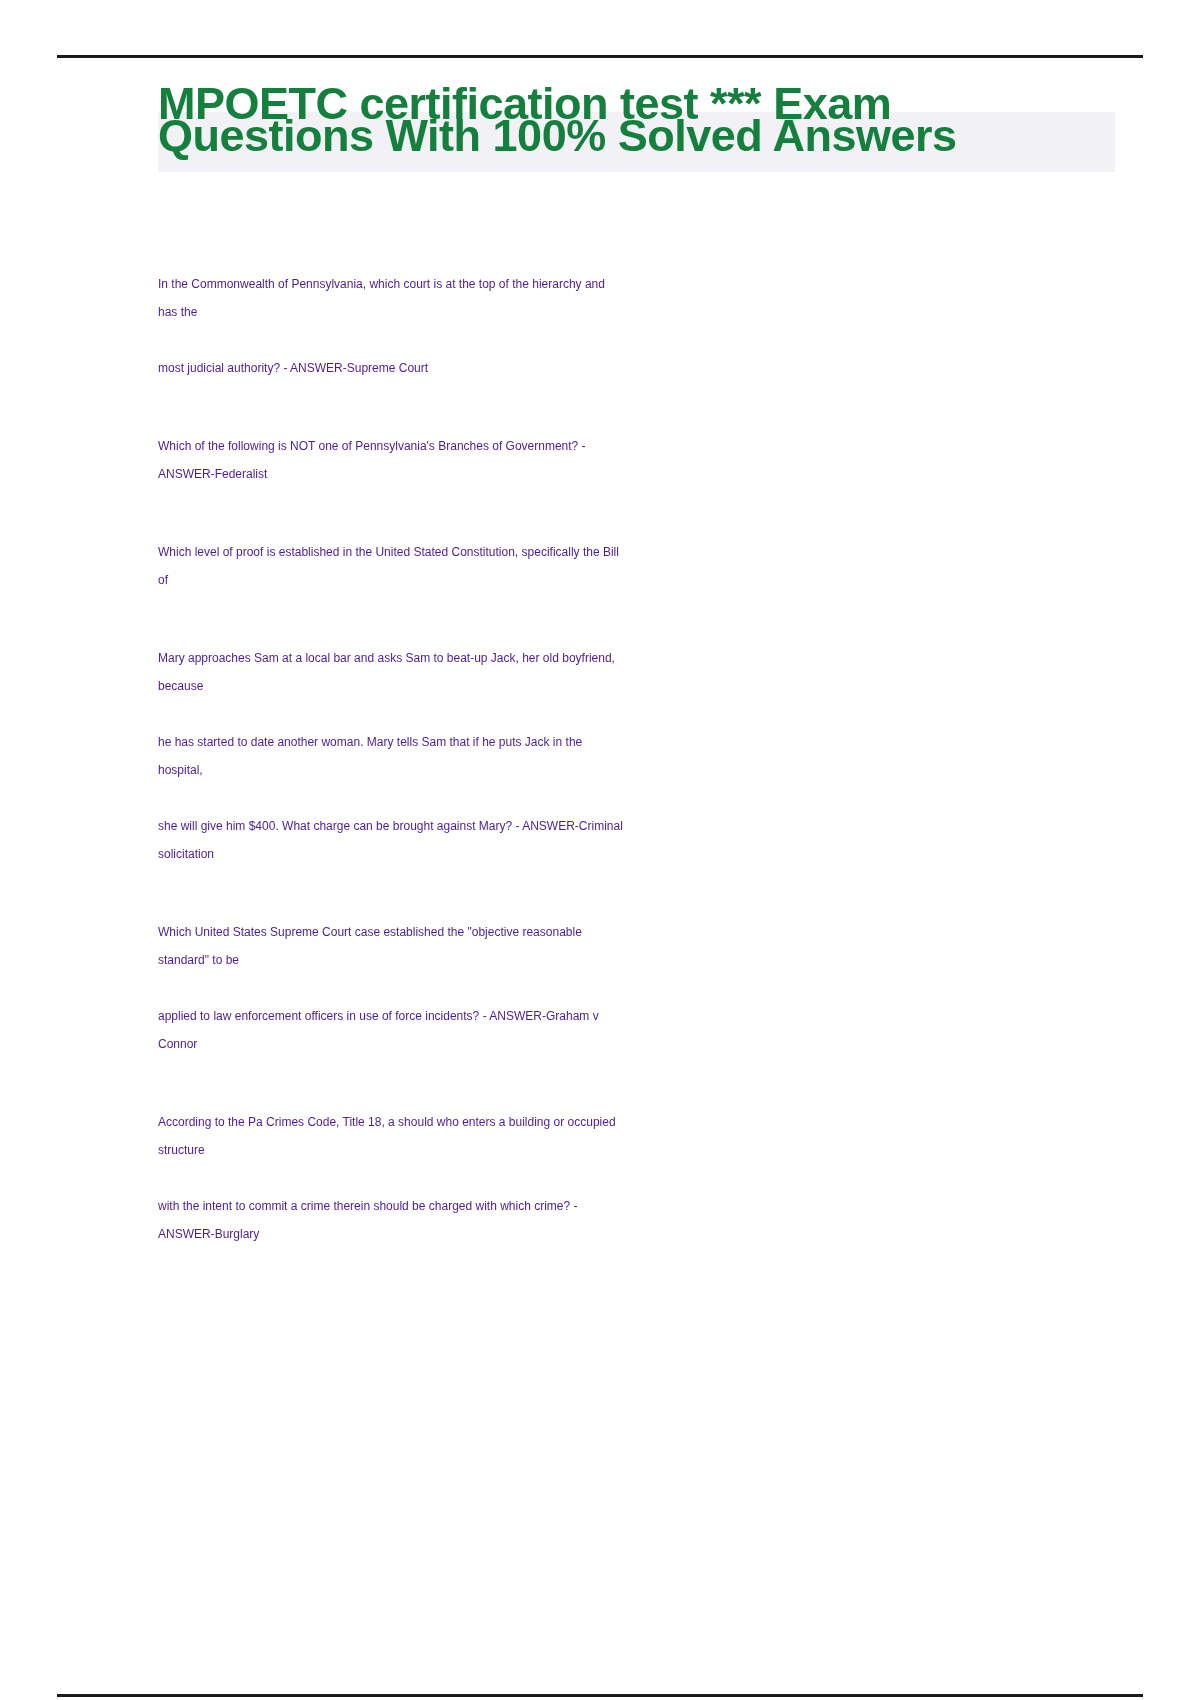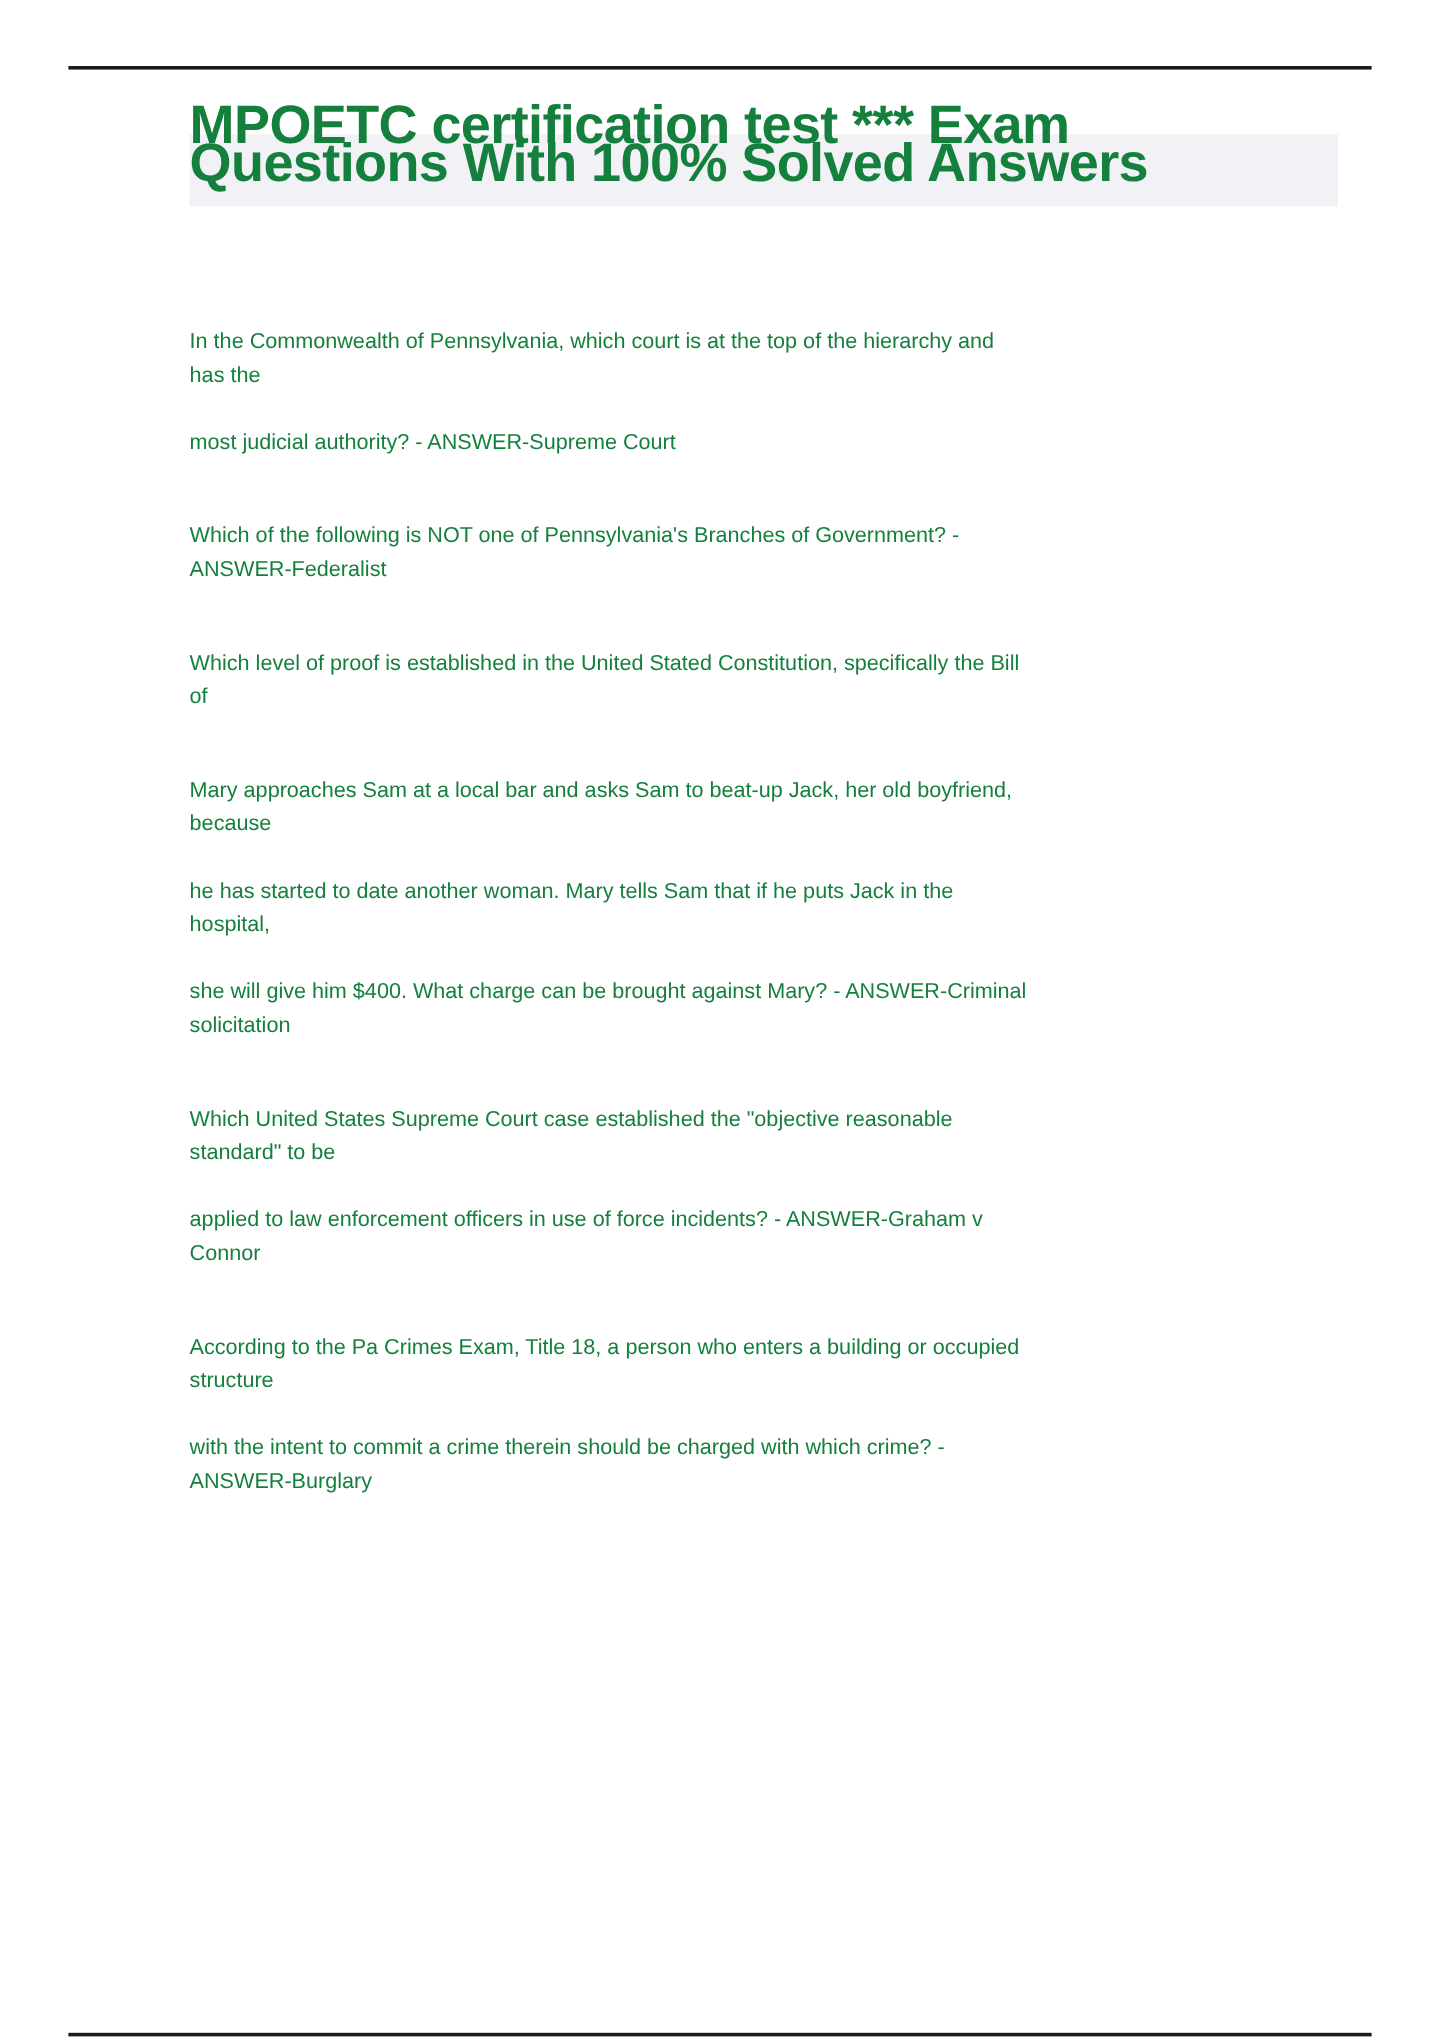--- a/index.html
+++ b/index.html
@@ -49,23 +49,23 @@
 
   .content {
     position: absolute;
     left: 158px;
     top: 270px;
     width: 866px;
   }
   .qa-block { margin: 0 0 50px 0; }
   .para {
     margin: 0 0 28px 0;
-    font-size: 18px;
+    font-size: 12px;
     line-height: 28px;
-    color: #15803d;
+    color: #4c1d95;
     white-space: pre-line;
   }
 </style>
 </head>
 <body>
 
 <div class="rule rule-top"></div>
 
 <header class="title-wrap">
   <div class="title-highlight"></div>
@@ -97,20 +97,20 @@
       <p class="para">she will give him $400. What charge can be brought against Mary? - ANSWER-Criminal
 solicitation</p>
     </div>
     <div class="qa-block">
       <p class="para">Which United States Supreme Court case established the "objective reasonable
 standard" to be</p>
       <p class="para">applied to law enforcement officers in use of force incidents? - ANSWER-Graham v
 Connor</p>
     </div>
     <div class="qa-block">
-      <p class="para">According to the Pa Crimes Exam, Title 18, a person who enters a building or occupied
+      <p class="para">According to the Pa Crimes Code, Title 18, a should who enters a building or occupied
 structure</p>
       <p class="para">with the intent to commit a crime therein should be charged with which crime? -
 ANSWER-Burglary</p>
     </div>
   </main>
 
 <div class="rule rule-bottom"></div>
 
 </body></html>

